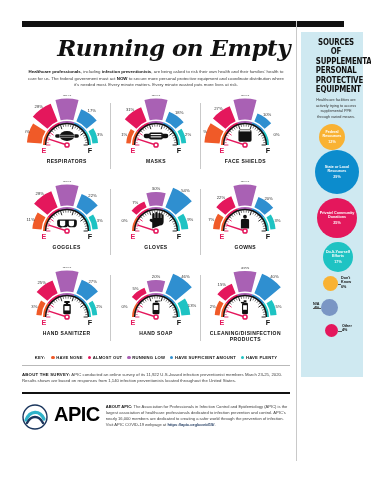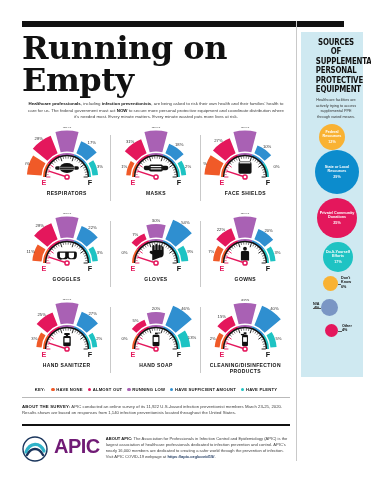--- a/index.html
+++ b/index.html
@@ -19,23 +19,23 @@
     position: absolute; left: 22px; top: 21px;
     width: 322px; height: 6px; background: #111111;
   }
   
   .main-col {
     position: absolute; left: 22px; top: 32px;
     width: 268px;
   }
   .headline {
     font-family: "DejaVu Serif", serif;
-    font-weight: bold; 
-    font-size: 32px; line-height: 32px;
-    text-align: left; color: #111111;
+    font-weight: bold; font-style: italic;
+    font-size: 23px; line-height: 32px;
+    text-align: right; color: #111111;
     letter-spacing: -0.5px;
   }
   .subtitle {
     margin-top: 5px;
     font-size: 4.4px; line-height: 6.6px;
     text-align: center; color: #3d3d3d;
     padding: 0 6px;
   }
   .subtitle b { color: #111111; }
   
@@ -89,21 +89,21 @@
     margin-top: 7px; width: 100%;
     height: 2.5px; background: #111111;
   }
   
   .footer {
     margin-top: 8px;
     display: flex; align-items: flex-start; gap: 6px;
   }
   .logo-wrap { flex: 0 0 auto; padding-top: 2px; }
   .apic-word {
-    font-size: 20px; font-weight: bold; color: #701a75;
+    font-size: 20px; font-weight: bold; color: #000000;
     letter-spacing: -0.5px; line-height: 20px;
   }
   .about-apic {
     flex: 1 1 auto;
     font-size: 4.1px; line-height: 6.1px; color: #3d3d3d;
     padding-top: 2px;
   }
   .about-apic b { color: #111111; }
   .about-apic .lnk { color: #1b365d; font-weight: bold; }
   

